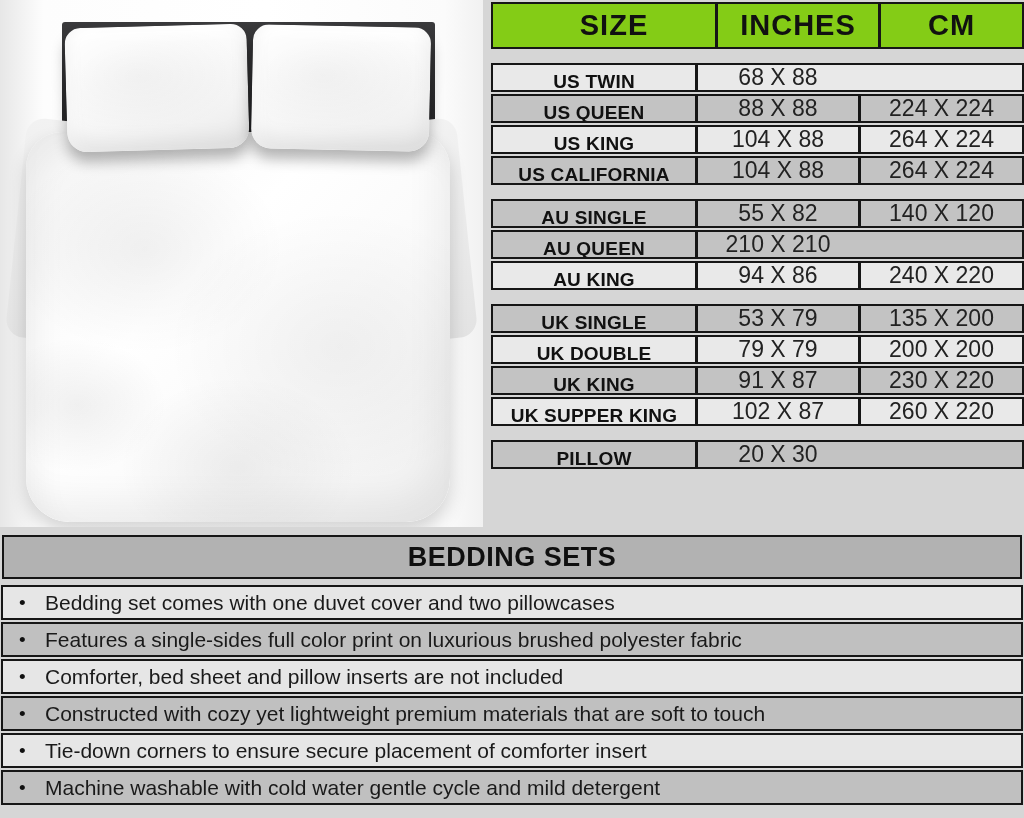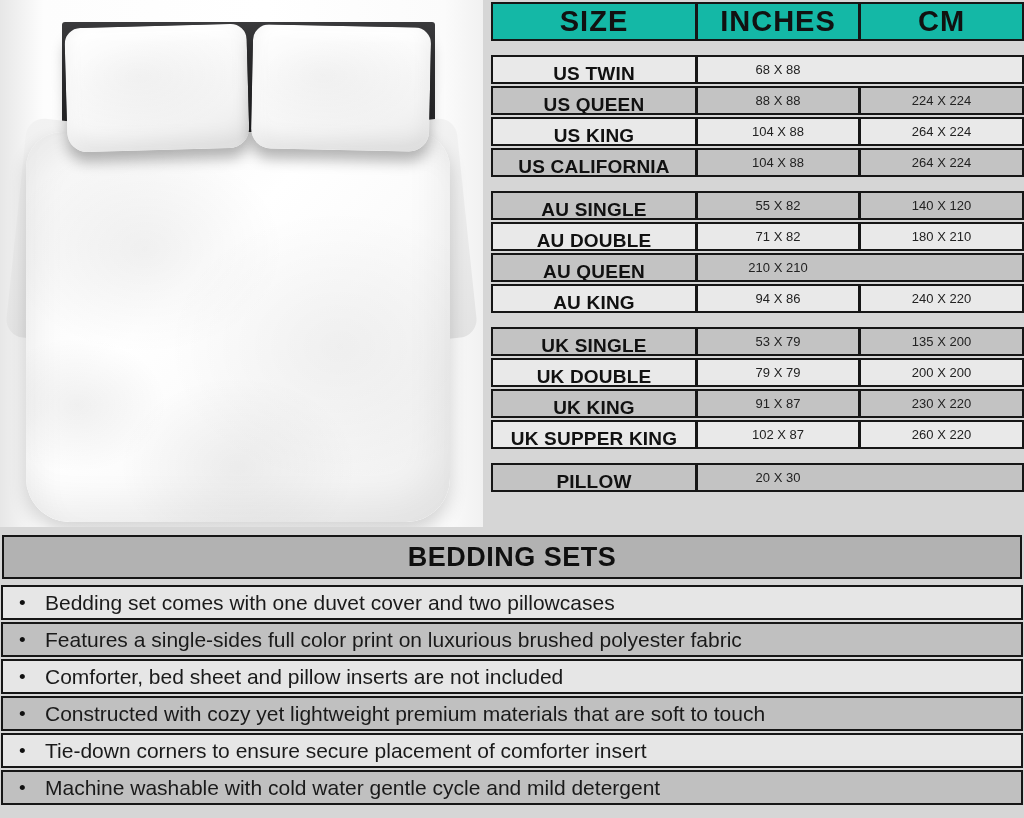--- a/index.html
+++ b/index.html
@@ -57,32 +57,32 @@
   .pillow-right { left:252px; width:178px; transform:rotate(1.2deg); }
 
   
   .size-chart { position:absolute; left:491px; top:2px; width:533px; }
   .chart-row {
     display:grid; grid-template-columns:202px 163px 1fr;
     border:2px solid #161616; box-sizing:border-box;
   }
   .chart-row + .chart-row { margin-top:2px; }
   .chart-group { margin-top:14px; }
-  .header-row { height:39px; background:#14b8a6; }
+  .header-row { height:47px; background:#84cc16;padding-left:20px; }
   .data-row { height:29px; }
   .row-light { background:#e9e9e9; }
   .row-dark  { background:#c3c3c3; }
   .cell {
     display:flex; align-items:center; justify-content:center;
     white-space:nowrap; overflow:hidden;
   }
   .cell + .cell { border-left:3px solid #161616; }
   .header-cell { font-weight:bold; font-size:29px; letter-spacing:1px; color:#111; }
   .size-cell { font-weight:bold; font-size:19px; letter-spacing:0.2px; color:#111;margin-top:8px; }
-  .val-cell  { font-size:13px; color:#222; }
+  .val-cell  { font-size:23px; color:#222; }
 
   
   .info-section { position:relative; width:1024px; }
   .info-header {
     margin:0 2px; height:44px; background:#b2b2b2;
     border:2px solid #161616; box-sizing:border-box;
     display:flex; align-items:center; justify-content:center;
     font-weight:bold; font-size:27px; letter-spacing:0.5px; color:#0f0f0f;
   }
   .bullet-list { margin-top:6px; }
@@ -139,25 +139,20 @@
         <div class="cell val-cell">264 X 224</div>
       </div>
     </div>
 
     <div class="chart-group">
       <div class="chart-row data-row row-dark">
         <div class="cell size-cell">AU SINGLE</div>
         <div class="cell val-cell">55 X 82</div>
         <div class="cell val-cell">140 X 120</div>
       </div>
-      <div class="chart-row data-row row-light">
-        <div class="cell size-cell">AU DOUBLE</div>
-        <div class="cell val-cell">71 X 82</div>
-        <div class="cell val-cell">180 X 210</div>
-      </div>
       <div class="chart-row data-row row-dark">
         <div class="cell size-cell">AU QUEEN</div>
         <div class="cell val-cell">210 X 210</div>
       </div>
       <div class="chart-row data-row row-light">
         <div class="cell size-cell">AU KING</div>
         <div class="cell val-cell">94 X 86</div>
         <div class="cell val-cell">240 X 220</div>
       </div>
     </div>

